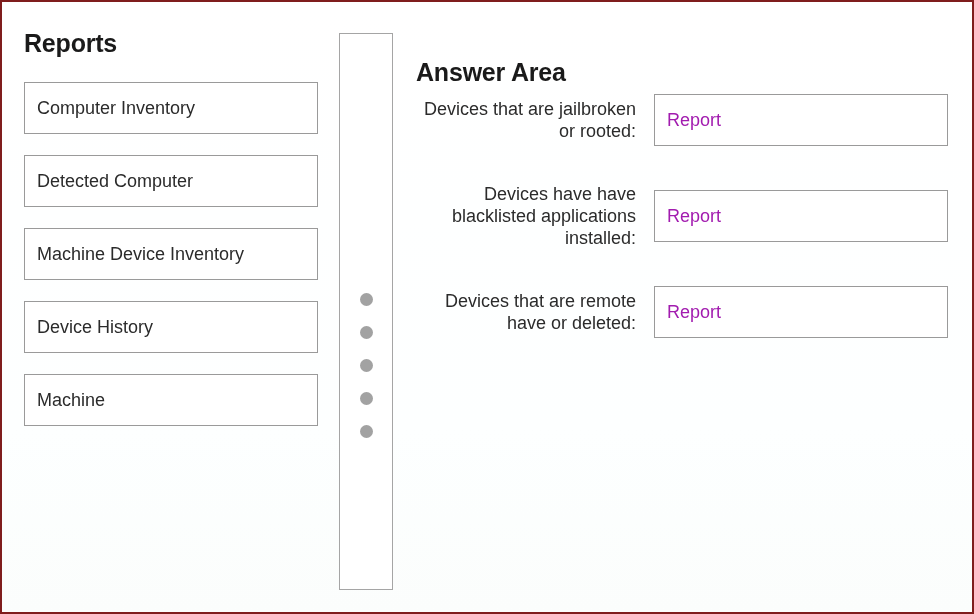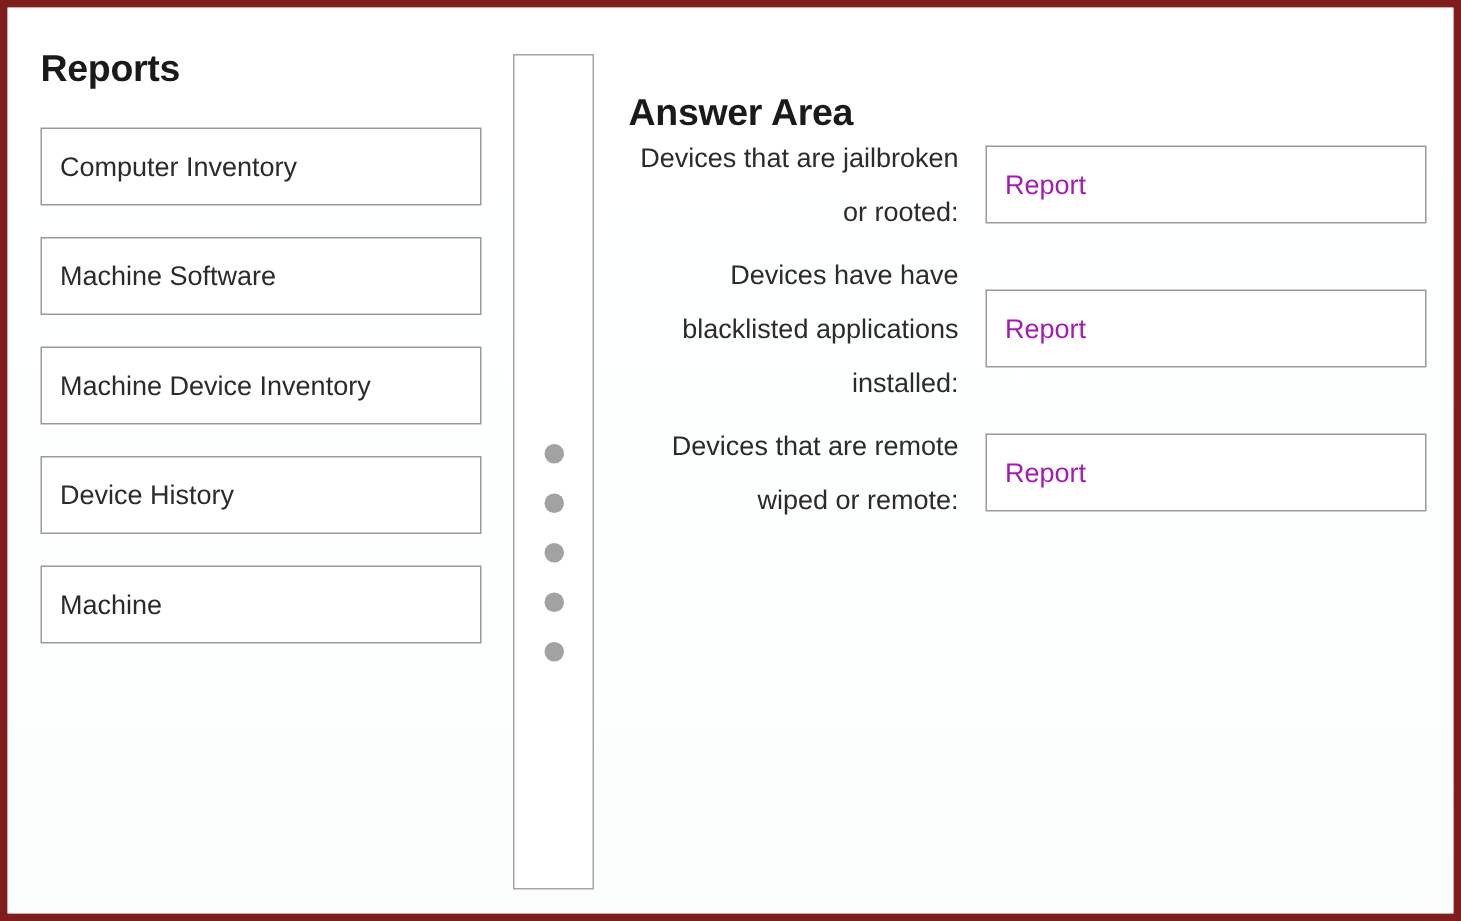--- a/index.html
+++ b/index.html
@@ -9,21 +9,21 @@
   }
   body {
     font-family: "Liberation Sans", sans-serif;
   }
   #screen {
     position: relative;
     width: 974px;
     height: 614px;
     box-sizing: border-box;
     background: #fdffff;
-    border: 5px solid #7f1d1d;
+    border: 2px solid #7f1d1d;
     overflow: hidden;
   }
   
   #screen::after {
     content: "";
     position: absolute;
     left: 0; top: 0; right: 0; bottom: 0;
     background: linear-gradient(180deg, #ffffff 0%, #fdffff 70%, #fbfdfc 100%);
     pointer-events: none;
     z-index: 0;
@@ -106,21 +106,21 @@
     margin-bottom: 44px;
   }
   .answer-label {
     position: absolute;
     right: 312px;
     top: 50%;
     transform: translateY(-50%);
     width: 230px;
     text-align: right;
     font-size: 18px;
-    line-height: 36px;
+    line-height: 22px;
     color: #2b2b2b;
   }
   .answer-box {
     position: absolute;
     right: 0;
     top: 0;
     box-sizing: border-box;
     width: 294px;
     height: 52px;
     border: 1.6px solid #9a9a9a;
@@ -138,21 +138,21 @@
 
 <div id="screen">
 
   <div class="heading" id="reports-heading">Reports</div>
 
   <div id="reports-list">
     <div class="report-item">
       <span>Computer Inventory</span>
     </div>
     <div class="report-item">
-      <span>Machine Software</span>
+      <span>Detected Computer</span>
     </div>
     <div class="report-item">
       <span>Machine Device Inventory</span>
     </div>
     <div class="report-item">
       <span>Device History</span>
     </div>
     <div class="report-item">
       <span>Machine</span>
     </div>
@@ -173,18 +173,18 @@
   <div id="answer-rows">
     <div class="answer-row">
       <div class="answer-label">Devices that are jailbroken or rooted:</div>
       <div class="answer-box">Report</div>
     </div>
     <div class="answer-row">
       <div class="answer-label">Devices have have blacklisted applications installed:</div>
       <div class="answer-box">Report</div>
     </div>
     <div class="answer-row">
-      <div class="answer-label">Devices that are remote wiped or remote:</div>
+      <div class="answer-label">Devices that are remote have or deleted:</div>
       <div class="answer-box">Report</div>
     </div>
   </div>
 
 </div>
 
 </body></html>

